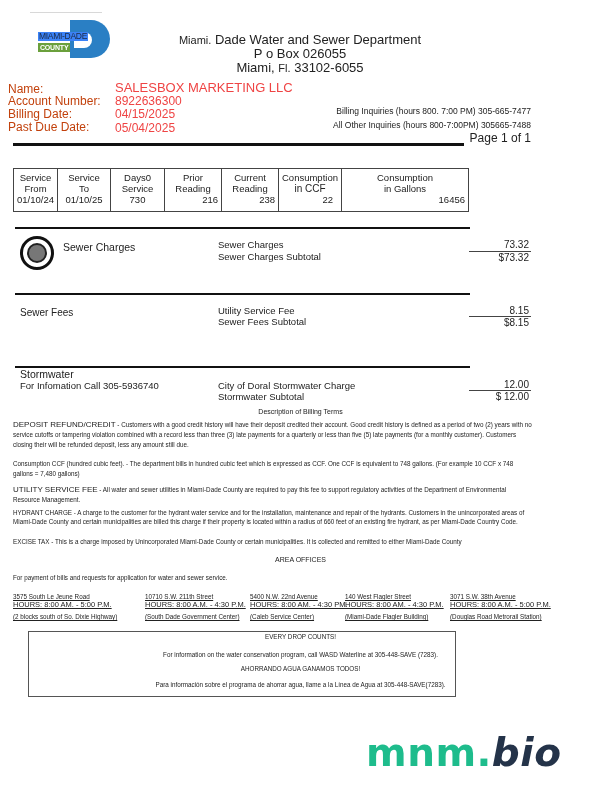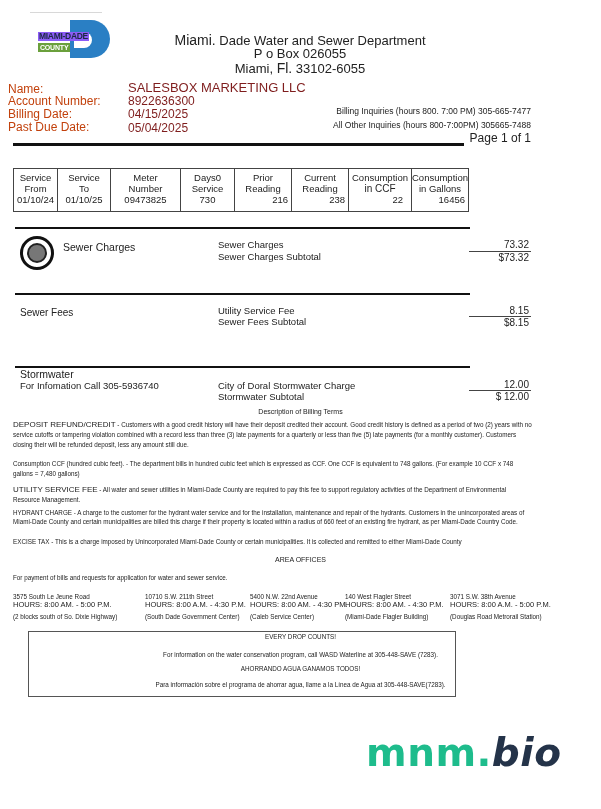--- a/index.html
+++ b/index.html
@@ -5,33 +5,33 @@
   * { box-sizing: border-box; margin: 0; padding: 0; }
   html, body { width: 601px; height: 809px; background: #ffffff; overflow: hidden; }
   body { position: relative; font-family: "Liberation Sans", sans-serif; color: #1a1a1a; }
   .abs { position: absolute; }
 
   
   .logo { left: 38px; top: 12px; width: 76px; height: 40px; }
   .logo .topline { position:absolute; left:-8px; top:0; width:72px; height:1px; background:#d8d8d8; }
   .logo .dshape { position:absolute; left:32px; top:8px; width:40px; height:38px; background:#2a7fc4; border-radius:0 19px 19px 0; }
   .logo .dinner { position:absolute; left:36px; top:20px; width:18px; height:16px; background:#fff; border-radius:0 8px 8px 0; }
-  .logo .wordmark { position:absolute; left:0; top:20px; font-size:8.5px; font-weight:bold; color:#1c2a44; background:#8b5cf6; padding:0 1px; letter-spacing:-0.3px; line-height:9px; }
+  .logo .wordmark { position:absolute; left:0; top:20px; font-size:8.5px; font-weight:normal; color:#1c2a44; background:#3b82f6; padding:0 1px; letter-spacing:-0.3px; line-height:9px; }
   .logo .county { position:absolute; left:0; top:31px; font-size:7px; font-weight:bold; color:#fff; background:#6ba03c; padding:0 2px; line-height:9px; letter-spacing:-0.2px; }
 
   
   .hdr { left: 150px; width: 300px; text-align: center; font-size: 13px; color:#222; }
   .hdr.l1 { top: 32px; }
   .hdr.l2 { top: 46px; }
   .hdr.l3 { top: 60px; }
-  .hdr .small { font-size: 14px; }
+  .hdr .small { font-size: 11px; }
 
   
   .acct-label { left: 8px; font-size: 12px; color:#c2410c; }
-  .acct-val { left: 128px; font-size: 12px; color:#7f1d1d; }
+  .acct-val { left: 115px; font-size: 12px; color:#ef4444; }
   .inq { right: 70px; font-size: 8.5px; color:#222; text-align:right; }
   .thickrule { left: 13px; width: 451px; height: 3px; background:#111; }
 
   
   .meter { left: 13px; top: 168px; width: 456px; height: 44px; border: 1px solid #444; display:flex; }
   .meter .cell { border-right: 1px solid #444; font-size: 9.5px; line-height: 11px; color:#222; text-align:center; padding-top:3px; position:relative; }
   .meter .cell:last-child { border-right: none; }
   .meter .cell .v { display:block; }
   .meter .cell .v.right { text-align:right; padding-right:3px; }
 
@@ -43,21 +43,21 @@
   .amt-rule { right: 70px; width: 62px; height: 1px; background:#444; }
 
   .seal { left: 20px; top: 236px; width: 34px; height: 34px; border-radius:50%; border: 3px solid #111; background:#fff; }
   .seal .inner { position:absolute; left:4px; top:4px; width:20px; height:20px; border-radius:50%; background:#777; border:2px solid #222; }
 
   .terms-title { left: 0; width: 601px; text-align:center; font-size: 7px; color:#222; }
   .para { left: 13px; width: 520px; font-size: 6.3px; line-height: 10px; color:#222; }
   .para b { font-size: 8px; font-weight: normal; }
 
   .area-title { left: 0; width: 601px; text-align:center; font-size: 7px; color:#222; }
-  .office { font-size: 6.3px; line-height: 8px; color:#222; }
+  .office { font-size: 6.3px; line-height: 8px; color:#222;text-decoration:underline; }
   .office .hrs { font-size: 7.5px; }
   .office .loc { margin-top: 4px; display:block; }
 
   .box { left: 28px; top: 631px; width: 428px; height: 66px; border: 1px solid #555; }
   .boxline { left: 0; width: 601px; text-align:center; font-size: 6.3px; color:#222; }
 
   .brand { left: 366px; top: 730px; font-size: 39px; font-weight: bold; letter-spacing: 0.5px; }
   .brand .g { color: #1ebc8c; font-family: "DejaVu Sans", sans-serif; }
   .brand .d { color: #243349; font-style: italic; font-family: "DejaVu Sans", sans-serif; }
 </style>
@@ -101,25 +101,20 @@
   <div class="cell" style="width:44px">
     <span class="v">Service</span>
     <span class="v">From</span>
     <span class="v">01/10/24</span>
   </div>
   <div class="cell" style="width:53px">
     <span class="v">Service</span>
     <span class="v">To</span>
     <span class="v">01/10/25</span>
   </div>
-  <div class="cell" style="width:70px">
-    <span class="v">Meter</span>
-    <span class="v">Number</span>
-    <span class="v">09473825</span>
-  </div>
   <div class="cell" style="width:54px">
     <span class="v">Days0</span>
     <span class="v">Service</span>
     <span class="v">730</span>
   </div>
   <div class="cell" style="width:57px">
     <span class="v">Prior</span>
     <span class="v">Reading</span>
     <span class="v right">216</span>
   </div>

